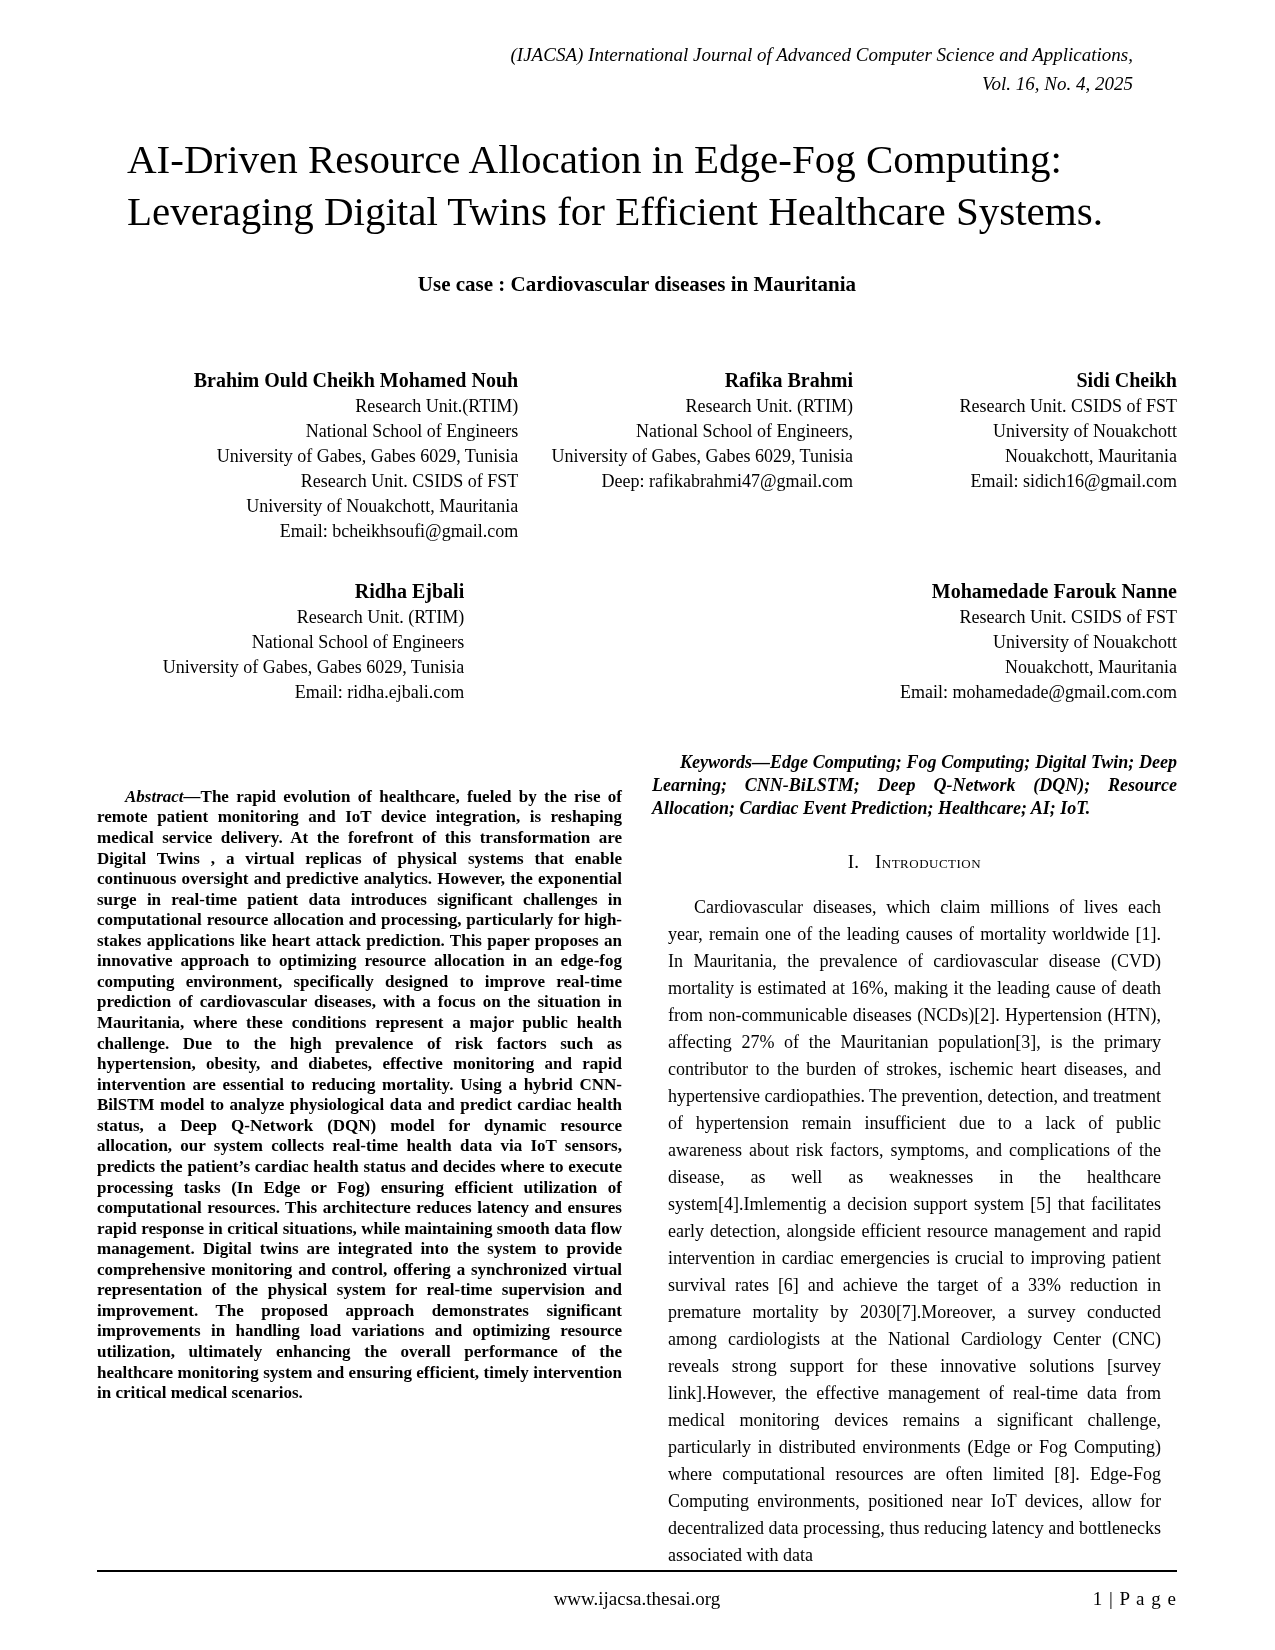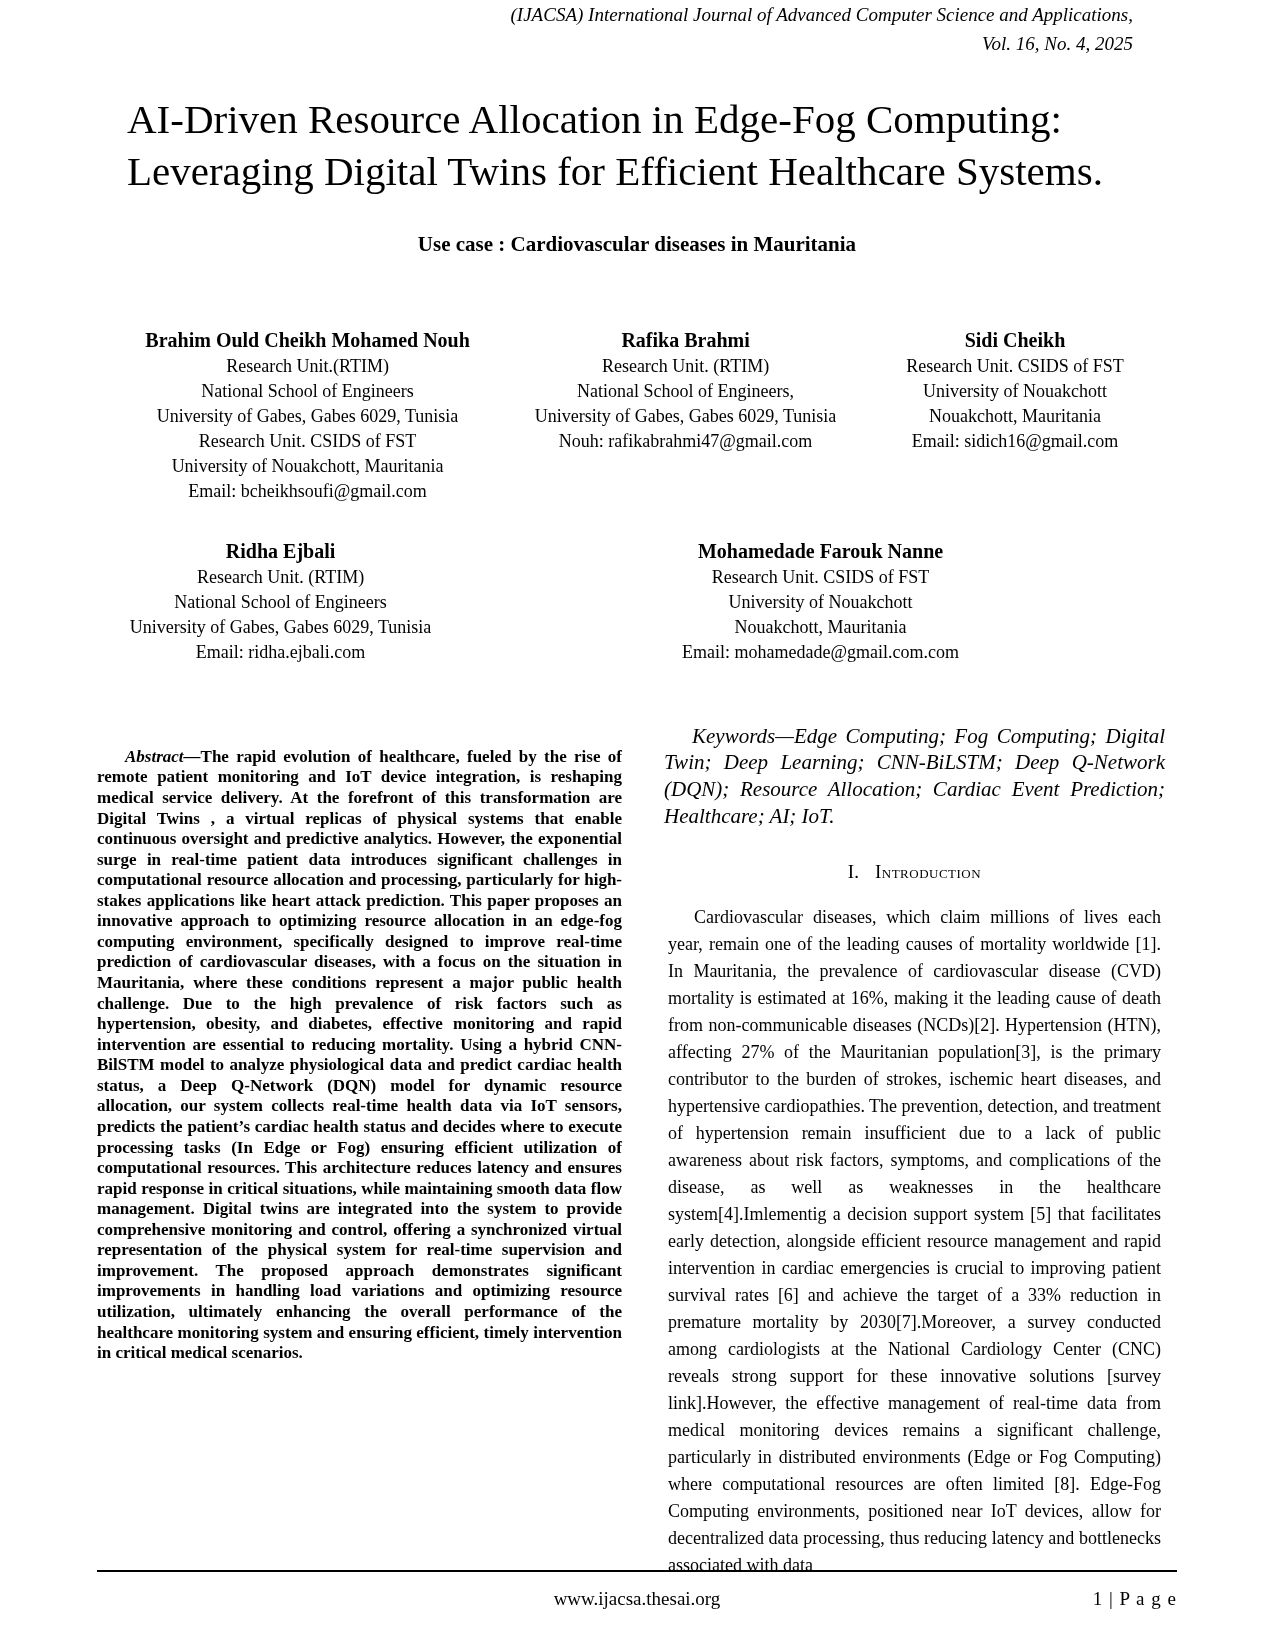--- a/index.html
+++ b/index.html
@@ -9,20 +9,21 @@
     height: 1650px;
     margin: 0 auto;
     background: #ffffff;
     color: #000;
     font-family: "Liberation Serif", serif;
     overflow: hidden;
   }
   .content { padding: 0 98px 0 97px; }
 
   .journal-header {
+    padding-top: 40px;
     padding-right: 44px;
     text-align: right;
     font-style: italic;
     font-size: 19px;
     line-height: 1.55;
   }
 
   .paper-title {
     margin: 34px auto 0;
     width: 1020px;
@@ -42,42 +43,42 @@
   .authors-row1 {
     display: grid;
     grid-template-columns: 39% 31% 30%;
     margin-top: 70px;
   }
   .authors-row2 {
     display: grid;
     grid-template-columns: 34% 66%;
     margin-top: 34px;
   }
-  .author { text-align: center; font-size: 18px; line-height: 25px; }
+  .author { text-align: right; font-size: 18px; line-height: 25px; }
   .author .name { font-weight: bold; font-size: 20px; line-height: 26px; margin-bottom: 1px; }
 
   .columns { display: flex; gap: 30px; margin-top: 46px; }
   .col { flex: 1 1 0; min-width: 0; }
   .col-left { padding-top: 36px; }
 
   .abstract {
     margin: 0;
     font-weight: bold;
     font-size: 17px;
     line-height: 1.21;
     text-align: justify;
     text-indent: 28px;
   }
   .abstract .lead { font-style: italic; }
 
   .keywords {
-    margin: 12px;
-    font-weight: normal;
+    margin: 0;
+    font-weight: bold;
     font-style: italic;
-    font-size: 21px;
+    font-size: 18px;
     line-height: 1.27;
     text-align: justify;
     text-indent: 28px;
   }
 
   .section-heading {
     margin: 32px 0 21px;
     text-align: center;
     font-size: 19px;
     font-weight: 400;
@@ -136,21 +137,21 @@
             <div>University of Nouakchott, Mauritania</div>
             <div>Email: bcheikhsoufi@gmail.com</div>
           </div>
       </div>
       <div class="author">
         <div class="name">Rafika Brahmi</div>
         <div>
             <div>Research Unit. (RTIM)</div>
             <div>National School of Engineers,</div>
             <div>University of Gabes, Gabes 6029, Tunisia</div>
-            <div>Nouh: rafikabrahmi47@gmail.com</div>
+            <div>Deep: rafikabrahmi47@gmail.com</div>
           </div>
       </div>
       <div class="author">
         <div class="name">Sidi Cheikh</div>
         <div>
             <div>Research Unit. CSIDS of FST</div>
             <div>University of Nouakchott</div>
             <div>Nouakchott, Mauritania</div>
             <div>Email: sidich16@gmail.com</div>
           </div>

